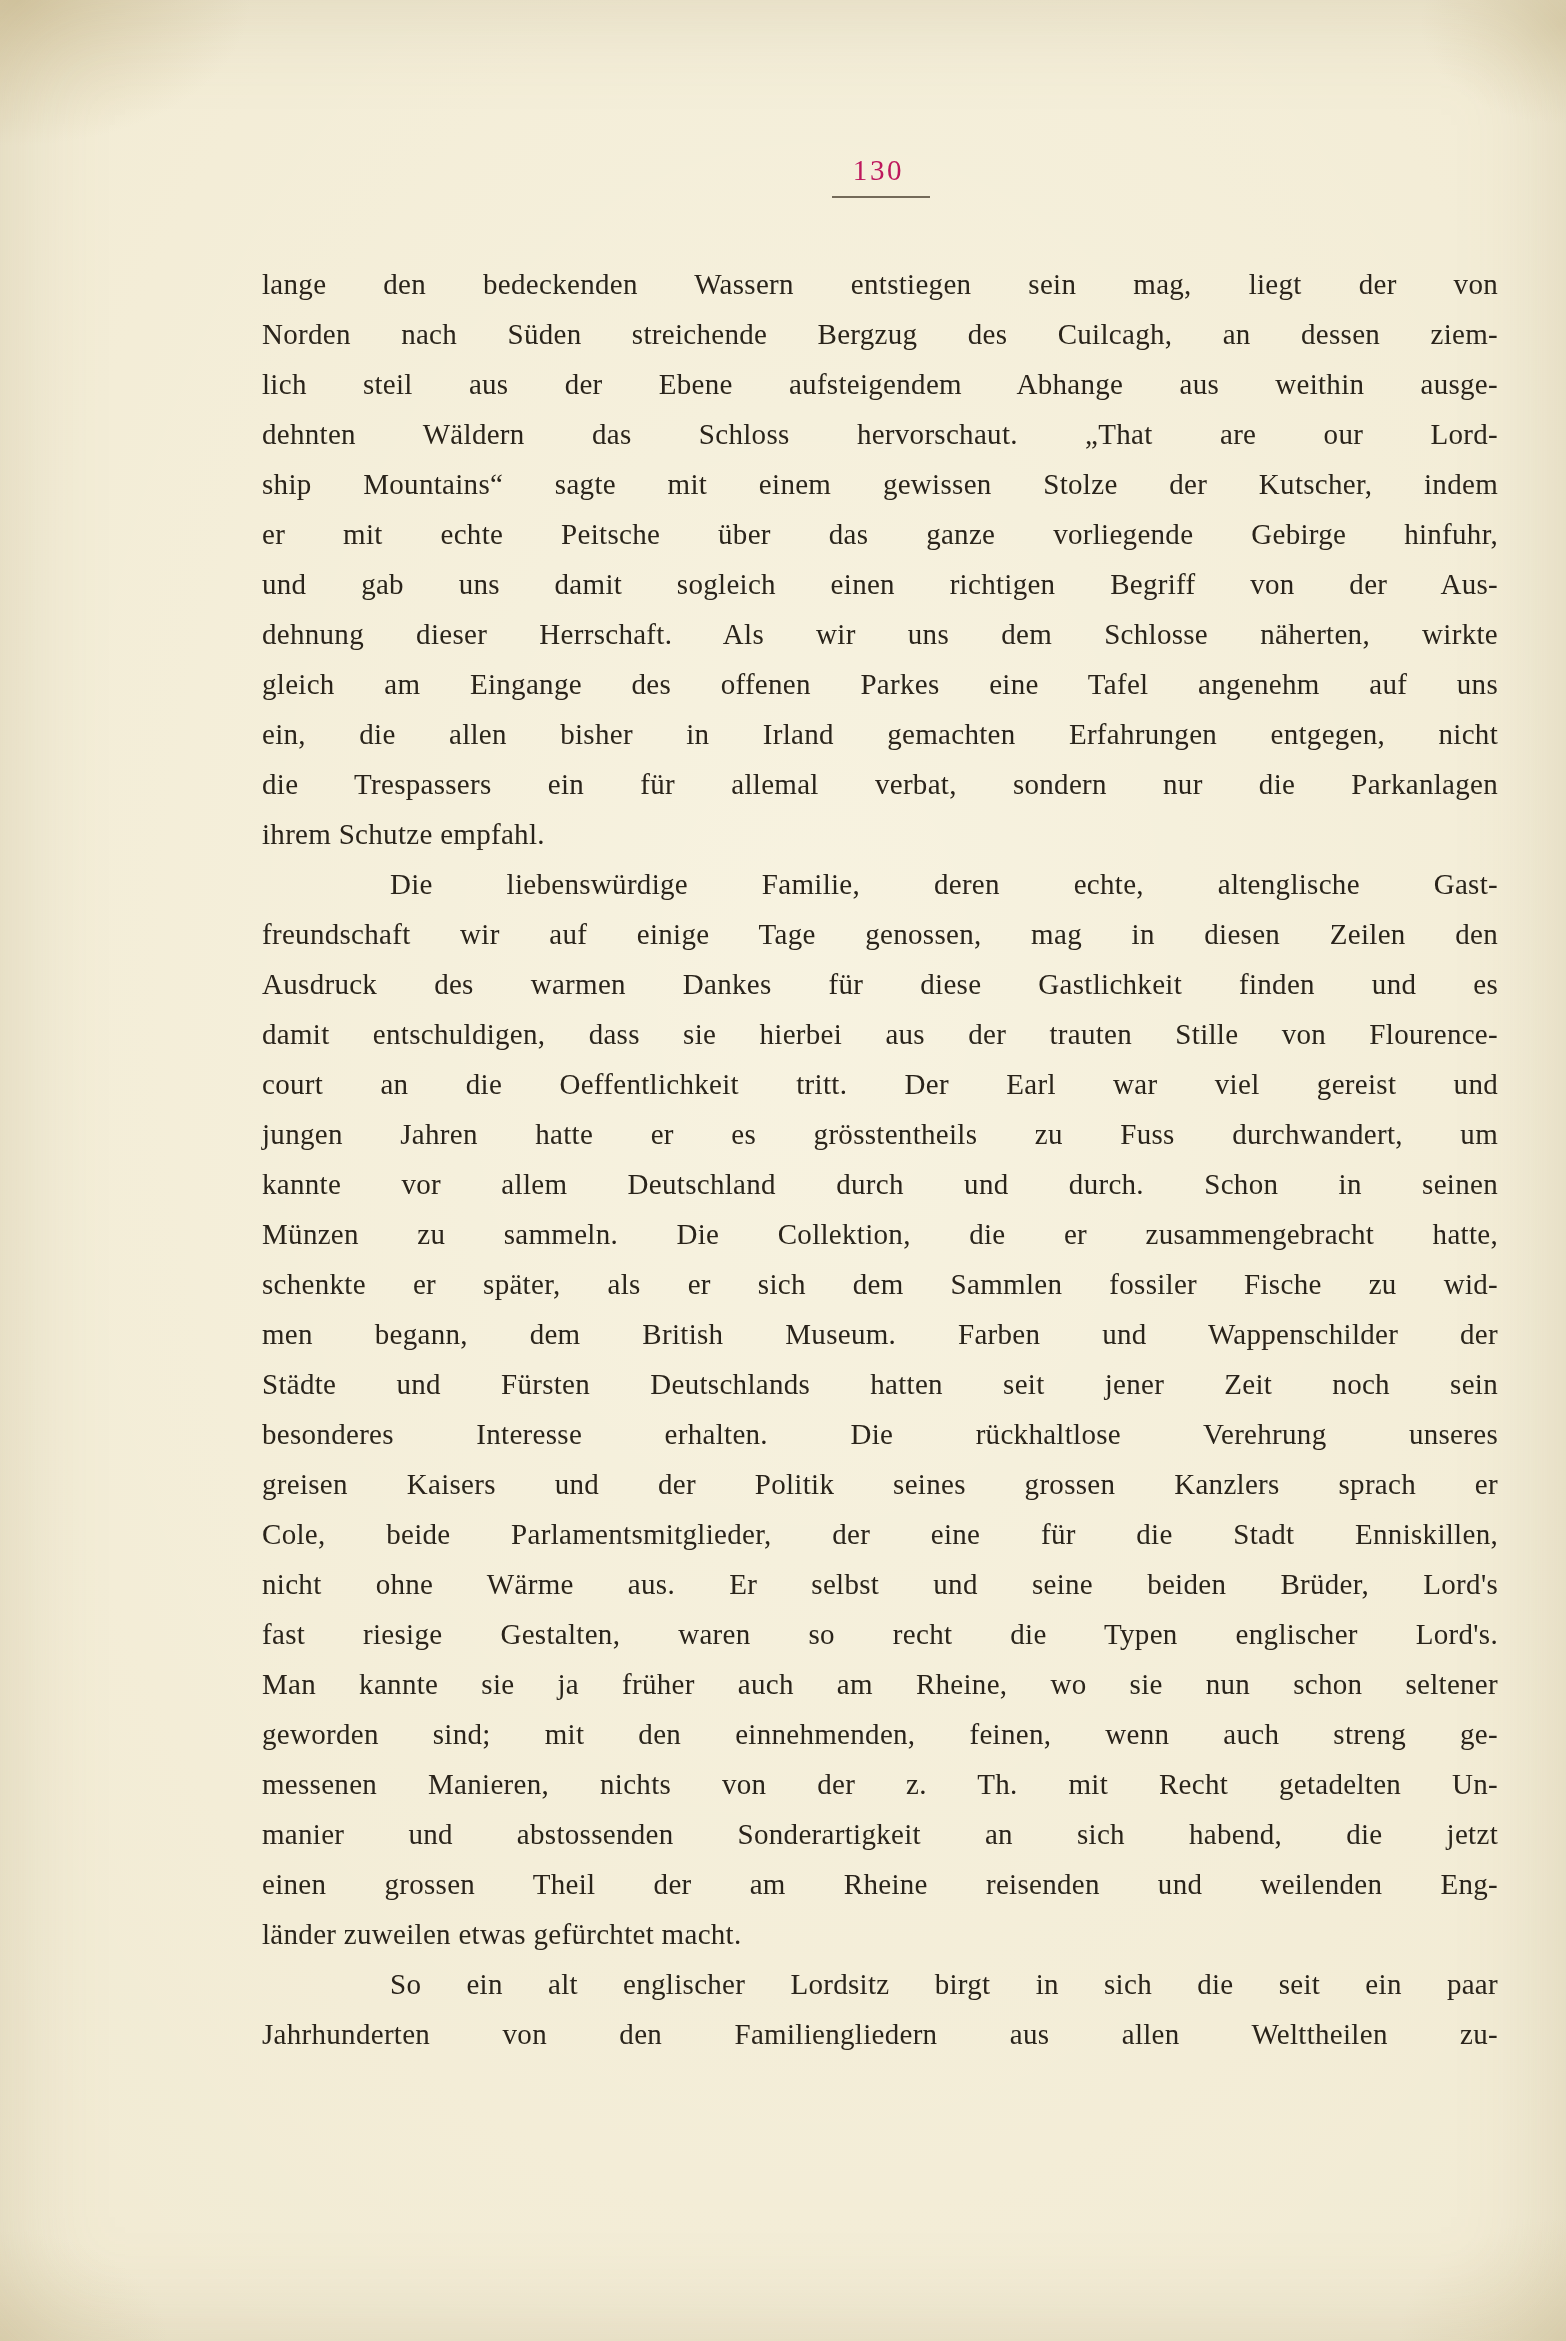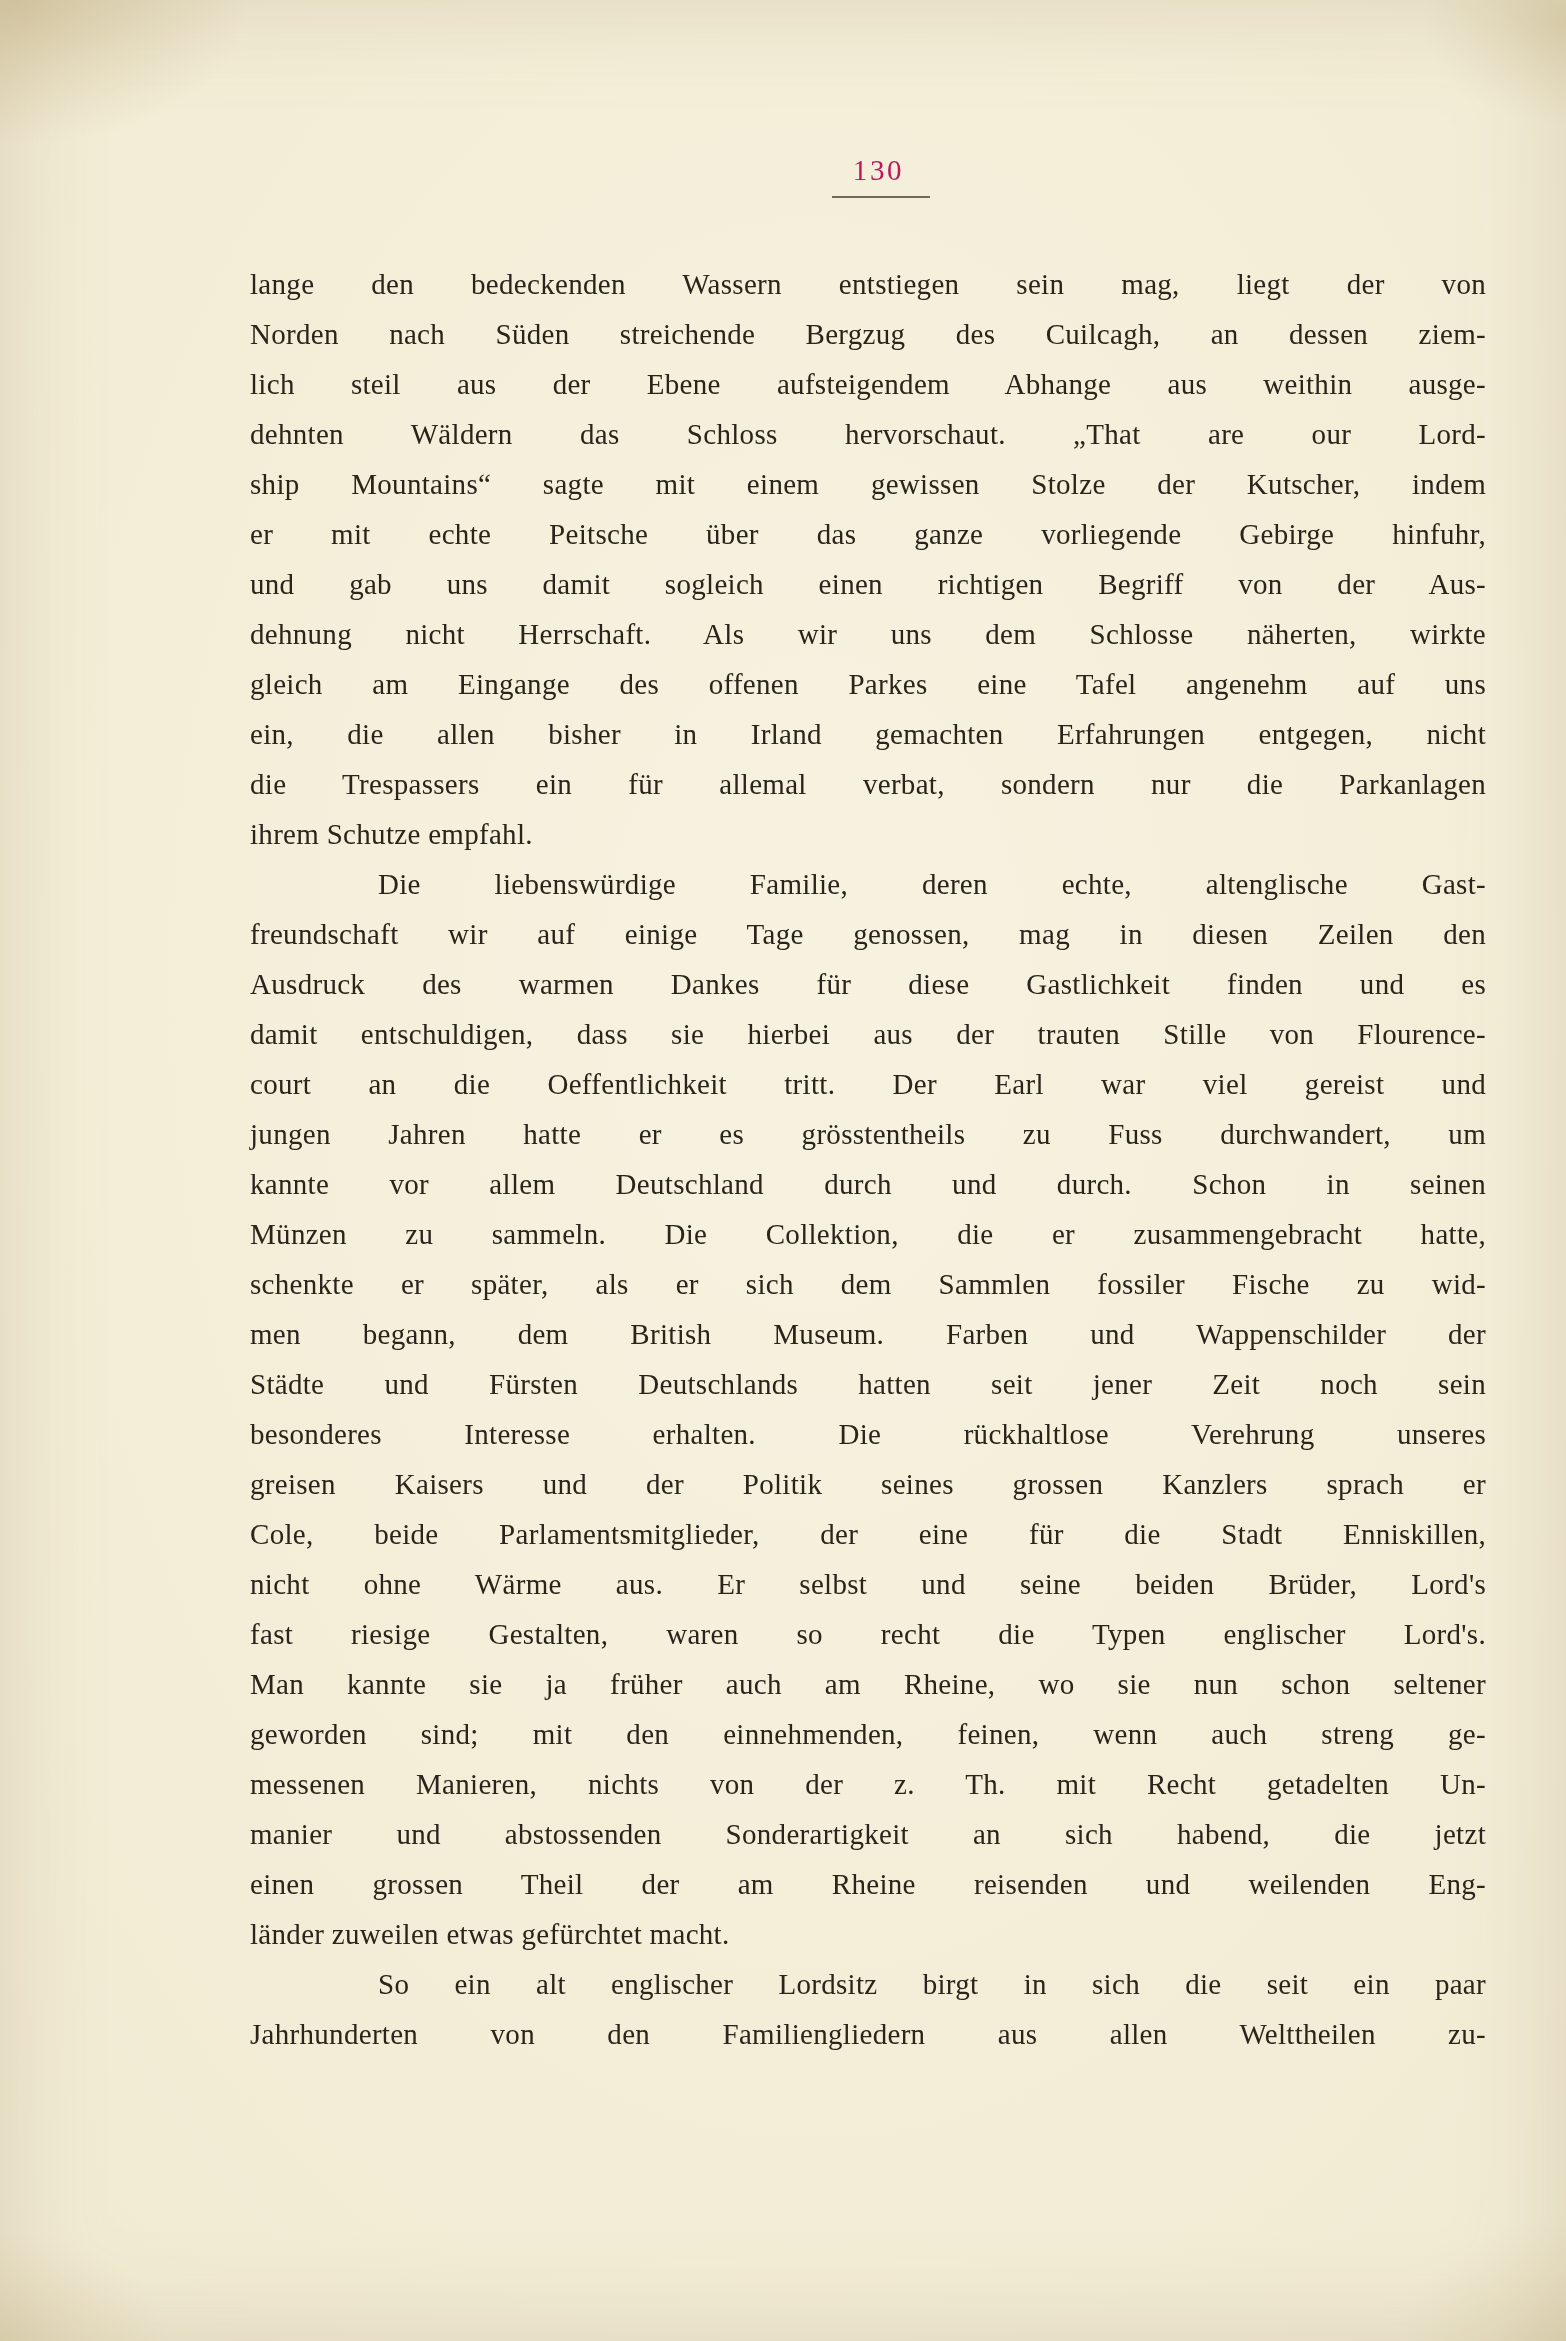--- a/index.html
+++ b/index.html
@@ -36,21 +36,21 @@
     font-size: 29px;
     letter-spacing: 2.6px;
     color: #be185d;
     padding: 0 26px 8.6px 21px;
     border-bottom: 2.6px solid rgba(72,62,46,0.75);
   }
 
   .text-block {
     position: absolute;
     top: 259px;
-    left: 250px;
+    left: 262px;
     width: 1236px;
     font-size: 29px;
     line-height: 50px;
     letter-spacing: 0.3px;
   }
   .paragraph {
     margin: 0;
   }
   .line {
     text-align: justify;
@@ -73,21 +73,21 @@
 
 <div class="text-block">
     <div class="paragraph">
       <div class="line">lange den bedeckenden Wassern entstiegen sein mag, liegt der von</div>
       <div class="line">Norden nach Süden streichende Bergzug des Cuilcagh, an dessen ziem-</div>
       <div class="line">lich steil aus der Ebene aufsteigendem Abhange aus weithin ausge-</div>
       <div class="line">dehnten Wäldern das Schloss hervorschaut. „That are our Lord-</div>
       <div class="line">ship Mountains“ sagte mit einem gewissen Stolze der Kutscher, indem</div>
       <div class="line">er mit echte Peitsche über das ganze vorliegende Gebirge hinfuhr,</div>
       <div class="line">und gab uns damit sogleich einen richtigen Begriff von der Aus-</div>
-      <div class="line">dehnung nicht Herrschaft. Als wir uns dem Schlosse näherten, wirkte</div>
+      <div class="line">dehnung dieser Herrschaft. Als wir uns dem Schlosse näherten, wirkte</div>
       <div class="line">gleich am Eingange des offenen Parkes eine Tafel angenehm auf uns</div>
       <div class="line">ein, die allen bisher in Irland gemachten Erfahrungen entgegen, nicht</div>
       <div class="line">die Trespassers ein für allemal verbat, sondern nur die Parkanlagen</div>
       <div class="line last">ihrem Schutze empfahl.</div>
     </div>
     <div class="paragraph">
       <div class="line indent">Die liebenswürdige Familie, deren echte, altenglische Gast-</div>
       <div class="line">freundschaft wir auf einige Tage genossen, mag in diesen Zeilen den</div>
       <div class="line">Ausdruck des warmen Dankes für diese Gastlichkeit finden und es</div>
       <div class="line">damit entschuldigen, dass sie hierbei aus der trauten Stille von Flourence-</div>

